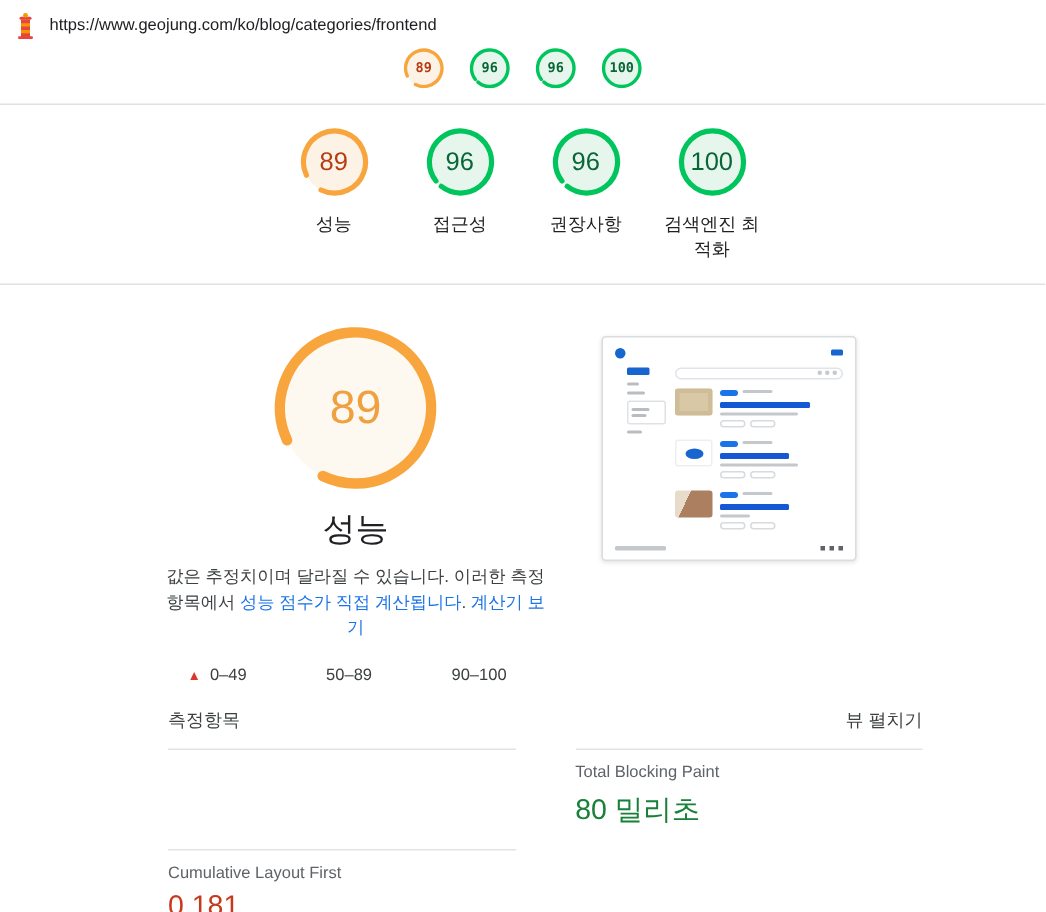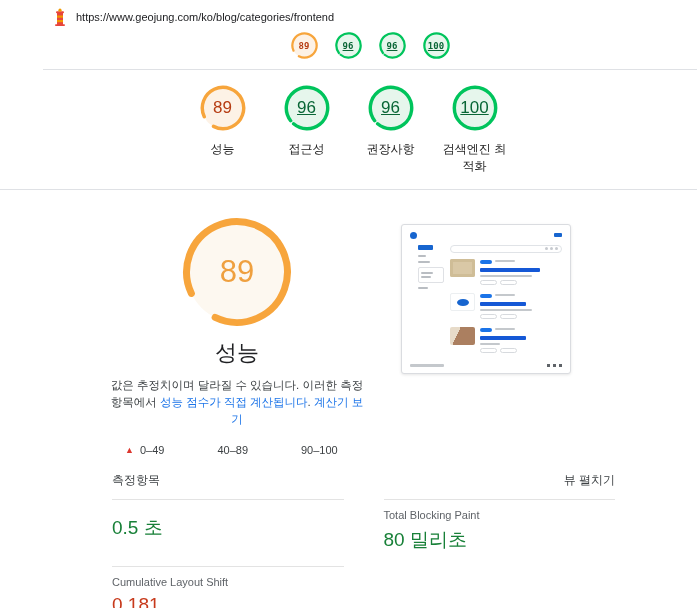--- a/index.html
+++ b/index.html
@@ -1,31 +1,31 @@
 <!DOCTYPE html>
 <html><head>
 <meta charset="utf-8">
 <style>
   * { margin:0; padding:0; box-sizing:border-box; }
   html,body { width:697px; height:608px; background:#fff; overflow:hidden;
     font-family:"Liberation Sans", sans-serif; color:#212121; }
 
   
-  .topbar { border-bottom:1px solid #dfe1e5;margin-left:43px; }
+  .topbar { border-bottom:1px solid #dfe1e5; }
   .url-row { display:flex; align-items:center; gap:9px; padding:8px 10px 3px 10px; }
   .url { font-size:11px; color:#202124; }
   .mini-row { display:flex; justify-content:center; gap:17px; padding:3px 0 10px 0; }
 
   
   .gauge { position:relative; display:block; }
   .gauge svg { position:absolute; inset:0; width:100%; height:100%; }
   .gauge .num { position:absolute; inset:0; display:flex; align-items:center; justify-content:center; }
   .gauge.good  .gauge-bg { fill:#e6f6ec; }
   .gauge.good  .gauge-arc{ stroke:#00c45c; }
-  .gauge.good  .num      { color:#096636;text-decoration:underline; }
+  .gauge.good  .num      { color:#096636; }
   .gauge.average .gauge-bg { fill:#fdf2e6; }
   .gauge.average .gauge-arc{ stroke:#f7a53c; }
   .gauge.average .num      { color:#b63c12; }
 
   .gauge.mini { width:27px; height:27px; }
   .gauge.mini .num { font-family:"DejaVu Sans Mono", monospace; font-size:9px; font-weight:bold; }
 
   .gauge.cat { width:46px; height:46px; }
   .gauge.cat .num { font-size:17px; }
 
@@ -209,21 +209,21 @@
       </div>
       <h2 class="perf-title">성능</h2>
       <p class="desc"><span>값은 추정치이며 달라질 수 있습니다. 이러한 측정항목에서 </span><a>성능 점수가 직접 계산됩니다</a><span>. </span><a>계산기 보기</a></p>
       <div class="legend">
         <span class="legend-item">
           <span class="legend-marker">▲</span>
           <span>0–49</span>
         </span>
         <span class="legend-item">
           <span class="legend-marker"></span>
-          <span>40–89</span>
+          <span>50–89</span>
         </span>
         <span class="legend-item">
           <span class="legend-marker"></span>
           <span>90–100</span>
         </span>
       </div>
     </div>
 
     <div class="thumb">
       <div class="t-head">
@@ -305,25 +305,24 @@
     </div>
   </div>
 
   <div class="metrics-header">
     <span>측정항목</span>
     <span class="metrics-expand">뷰 펼치기</span>
   </div>
 
   <div class="metrics-grid">
     <div class="metric">
-      <div class="metric-value good">0.5 초</div>
     </div>
     <div class="metric">
       <div class="metric-name">Total Blocking Paint</div>
       <div class="metric-value good">80 밀리초</div>
     </div>
     <div class="metric last">
-      <div class="metric-name">Cumulative Layout Shift</div>
+      <div class="metric-name">Cumulative Layout First</div>
       <div class="metric-value average">0.181</div>
     </div>
 
   </div>
 </main>
 
 </body></html>

